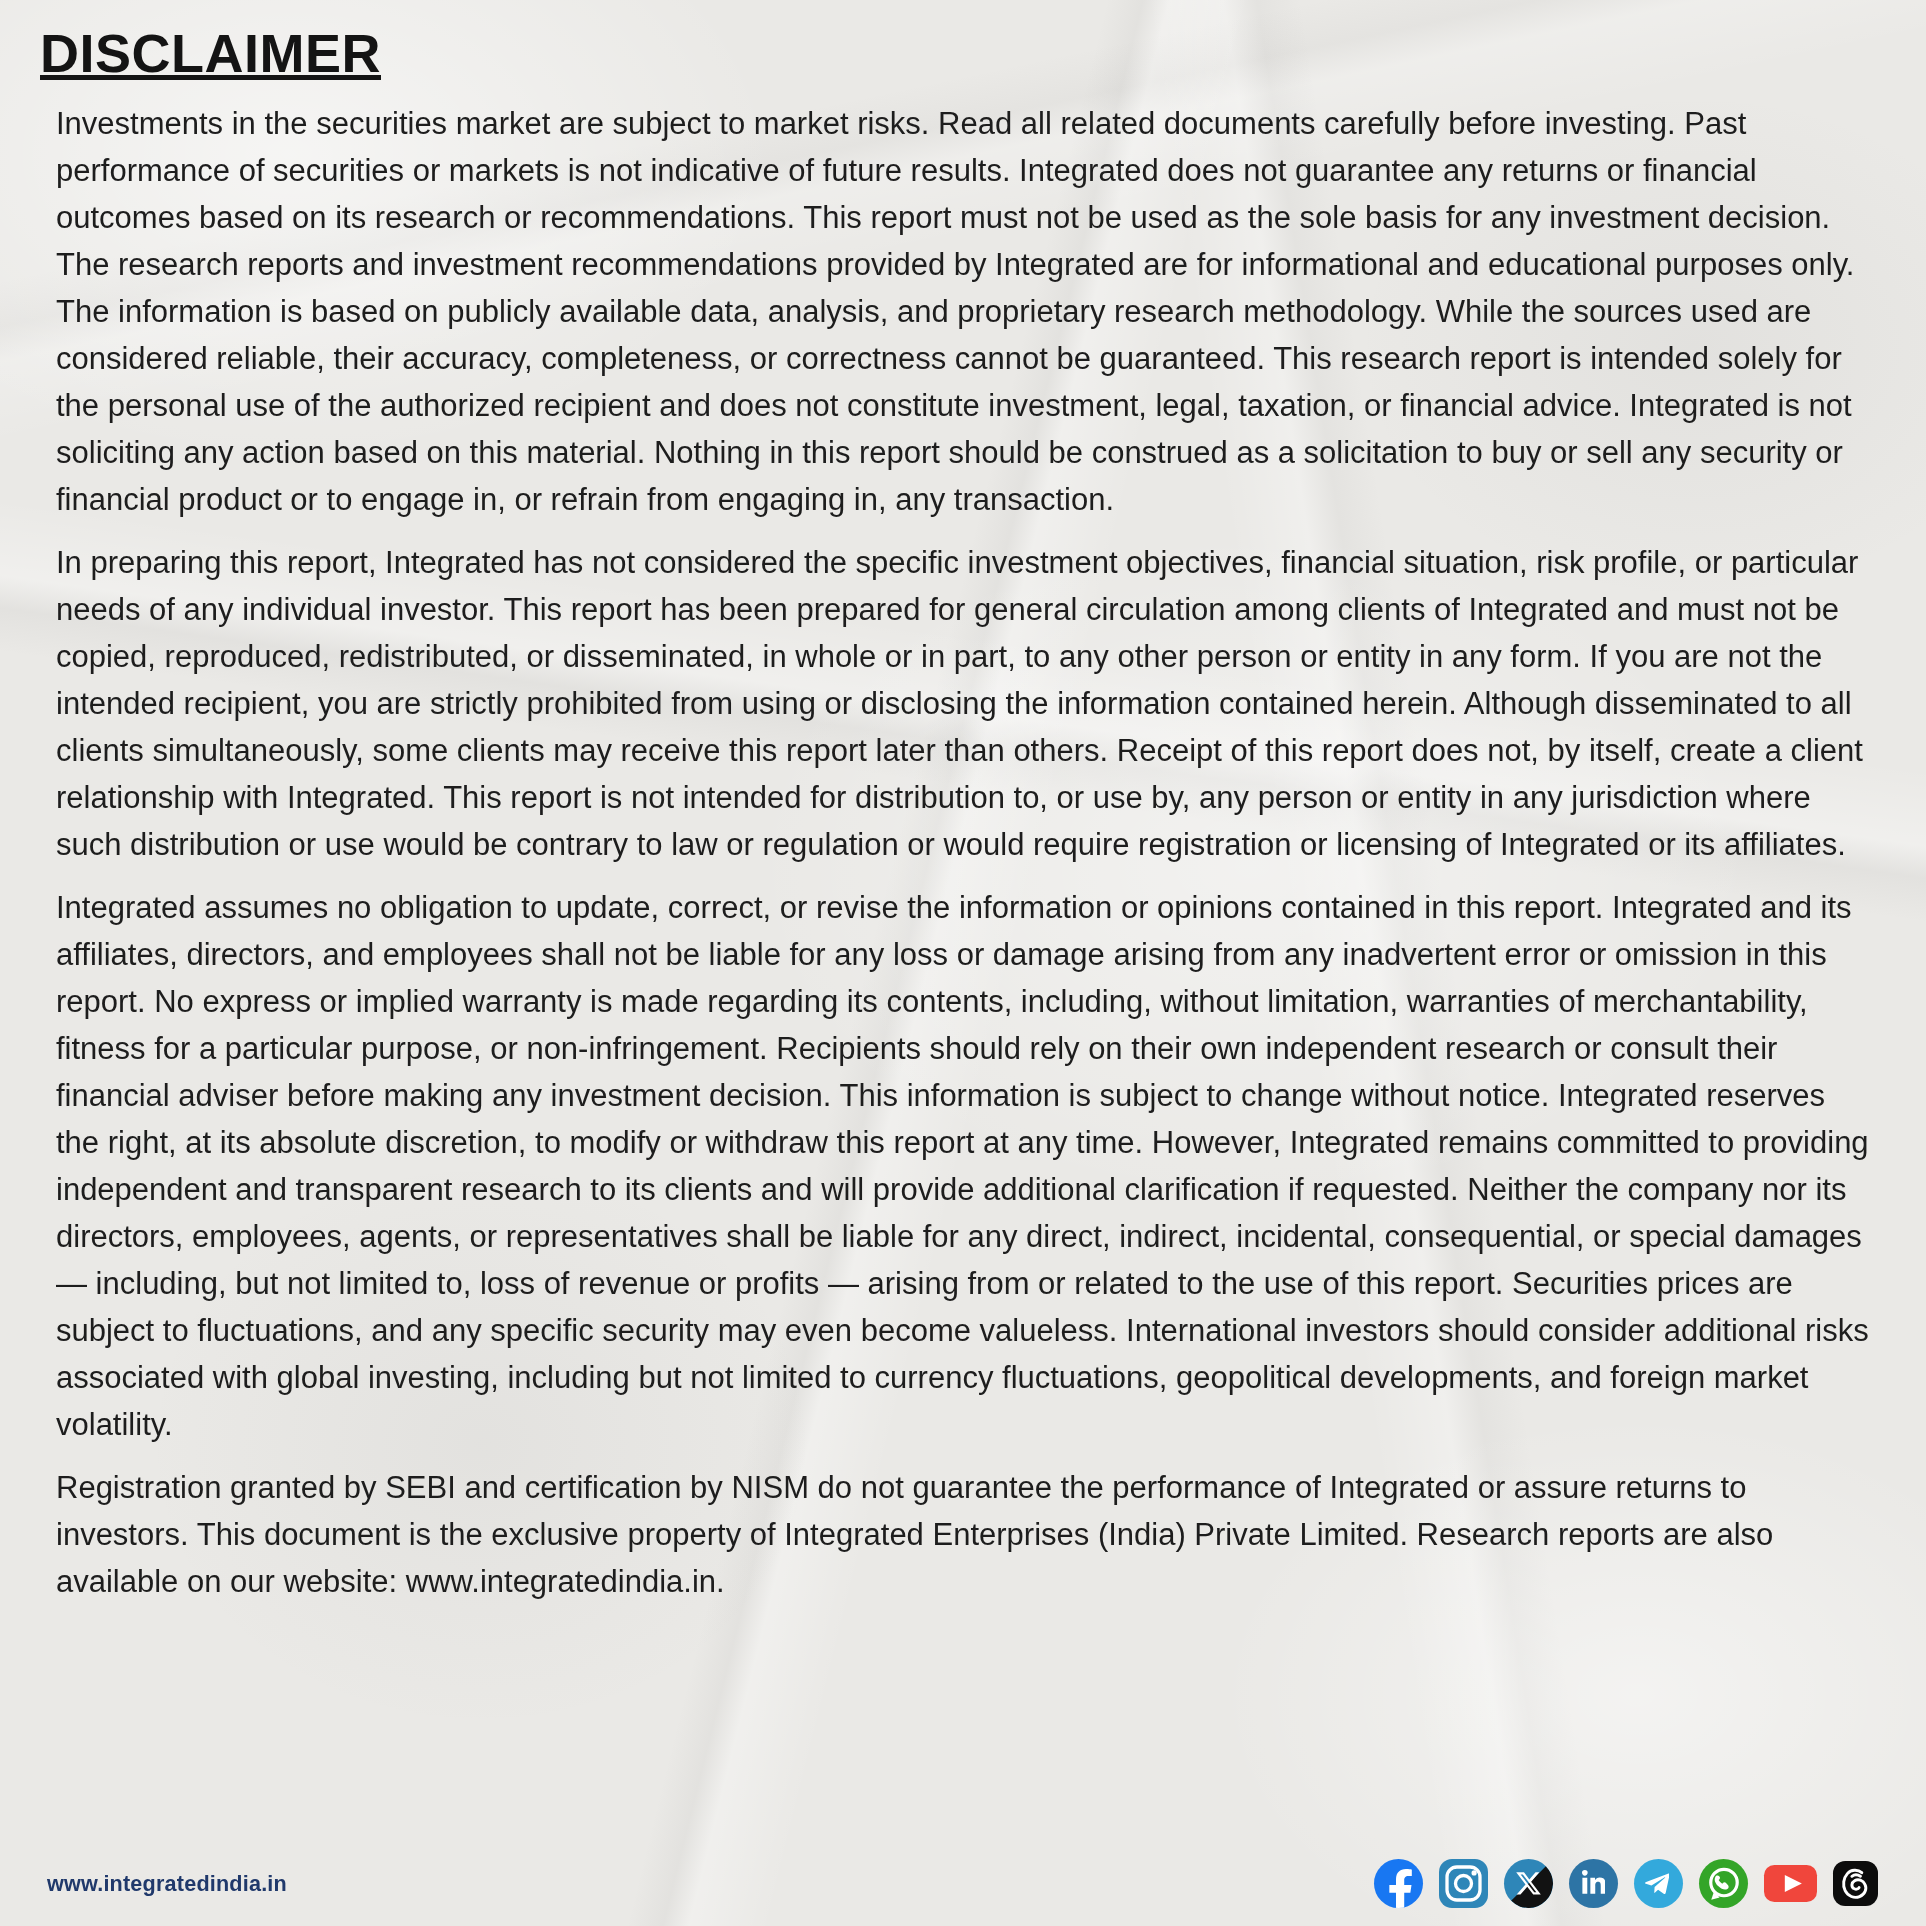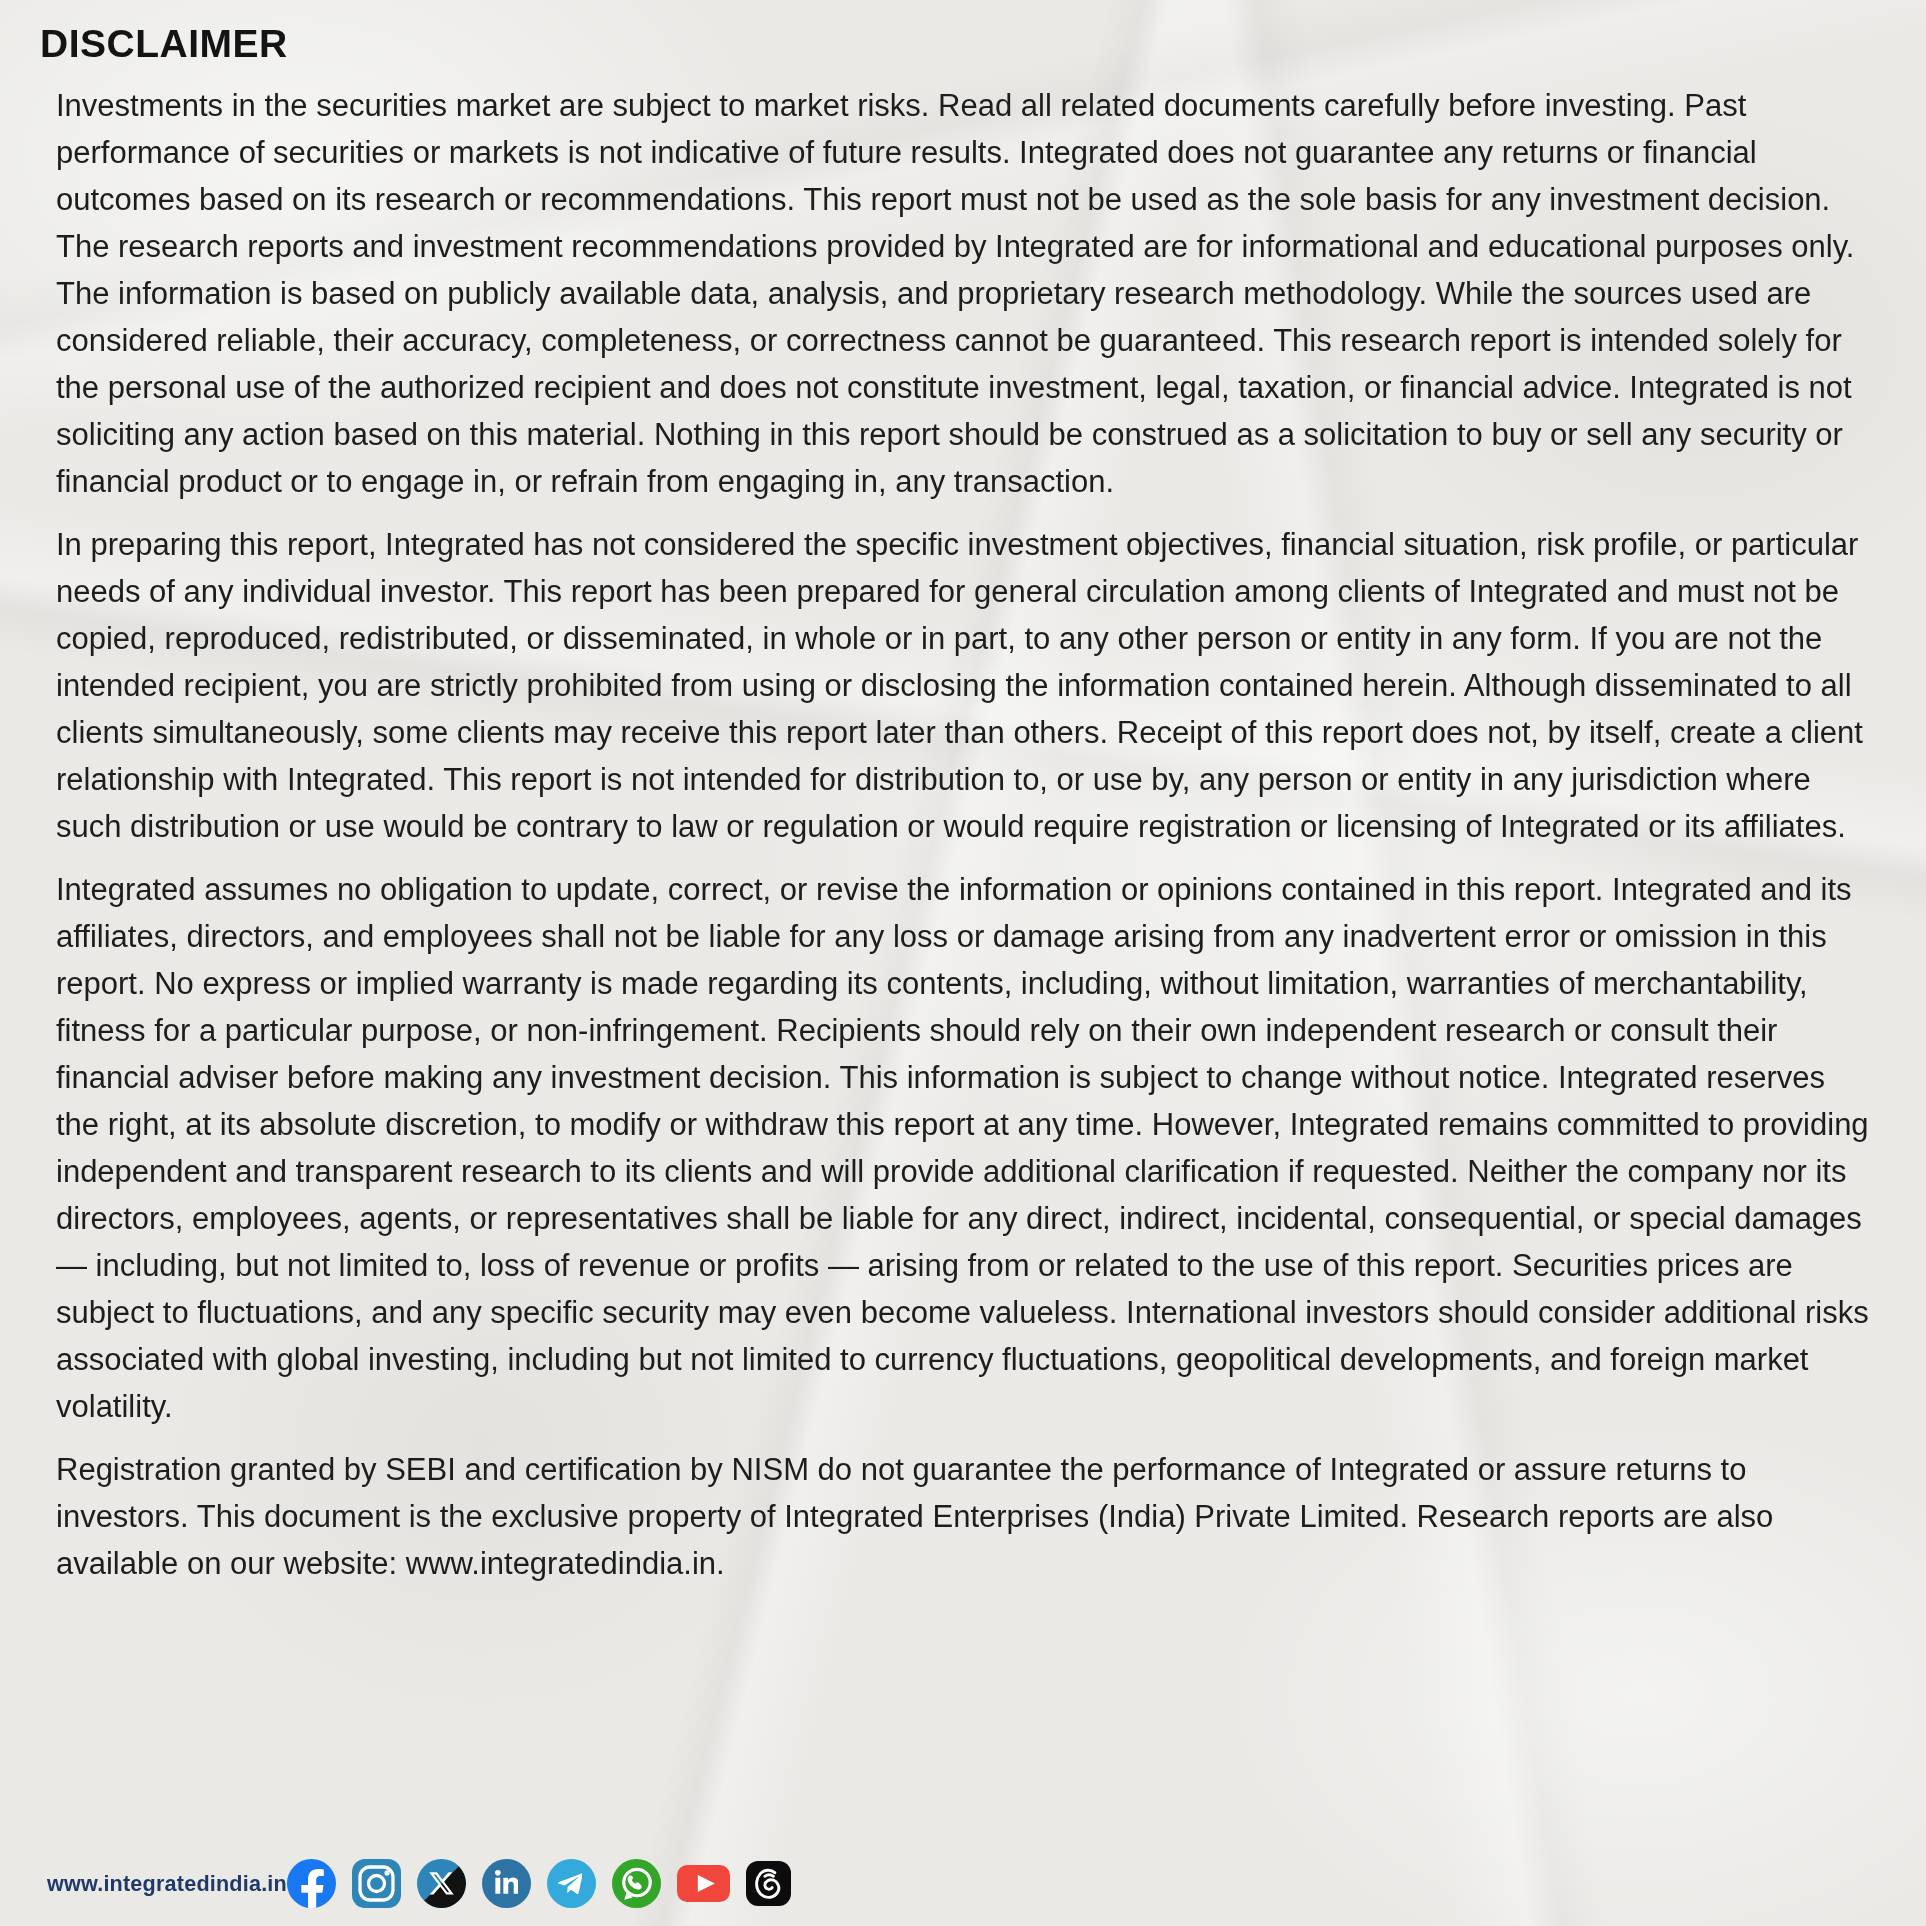--- a/index.html
+++ b/index.html
@@ -12,23 +12,23 @@
       radial-gradient(846px 564px at 65% 45%, rgba(255,255,255,.40), rgba(255,255,255,0) 60%),
       radial-gradient(611px 517px at 25% 75%, rgba(110,110,110,.06), rgba(110,110,110,0) 55%),
       radial-gradient(705px 470px at 85% 88%, rgba(255,255,255,.45), rgba(255,255,255,0) 60%),
       linear-gradient(104deg, rgba(0,0,0,0) 46%, rgba(90,90,90,.05) 47.5%, rgba(255,255,255,.30) 48.6%, rgba(0,0,0,0) 52%),
       linear-gradient(261deg, rgba(0,0,0,0) 28%, rgba(90,90,90,.045) 30%, rgba(255,255,255,.28) 31.5%, rgba(0,0,0,0) 35%),
       linear-gradient(8deg,   rgba(0,0,0,0) 58%, rgba(90,90,90,.05) 60%, rgba(255,255,255,.30) 61.5%, rgba(0,0,0,0) 65%),
       linear-gradient(168deg, rgba(0,0,0,0) 12%, rgba(90,90,90,.04) 14%, rgba(255,255,255,.22) 15.5%, rgba(0,0,0,0) 19%);
     font-family:"Liberation Sans","DejaVu Sans",sans-serif;
   }
   .content{position:absolute;left:40px;top:21.6px;width:1849px;}
-  .title{font-weight:700;font-size:39px;line-height:1.15;letter-spacing:0.5px;color:var(--title,#141414);margin:0 0 12.2px 0;}
+  .title{font-weight:700;font-size:54px;line-height:1.15;letter-spacing:0.5px;color:var(--title,#141414);margin:0 0 12.2px 0;text-decoration:underline;}
   .para{font-weight:400;font-size:31px;line-height:47px;color:var(--text,#1d1d1d);margin:16px;}
-  .footer{position:absolute;left:0;right:0;top:1848px;height:71px;display:flex;align-items:center;padding:0 48px 0 47px;box-sizing:border-box;}
+  .footer{position:absolute;left:0;right:0;top:1848px;height:71px;display:flex;align-items:center;justify-content:space-between;padding:0 48px 0 47px;box-sizing:border-box;}
   .site{font-weight:700;font-size:21.6px;color:var(--website,#20396b);text-decoration:none;letter-spacing:0.2px;}
   .social{display:flex;align-items:center;gap:16px;}
   .ic{position:relative;display:flex;align-items:center;justify-content:center;flex:0 0 auto;cursor:pointer;}
   .circle{width:49px;height:49px;border-radius:50%;overflow:hidden;}
   .rsq{width:49px;height:49px;border-radius:13px;}
   .yt{width:53px;height:37px;border-radius:10.3px;}
   .thr{width:45px;height:45px;border-radius:12.2px;}
   .fb-svg{position:absolute;bottom:-3.3px;left:50%;transform:translateX(-44%);height:42px;}
 </style>
 </head>

